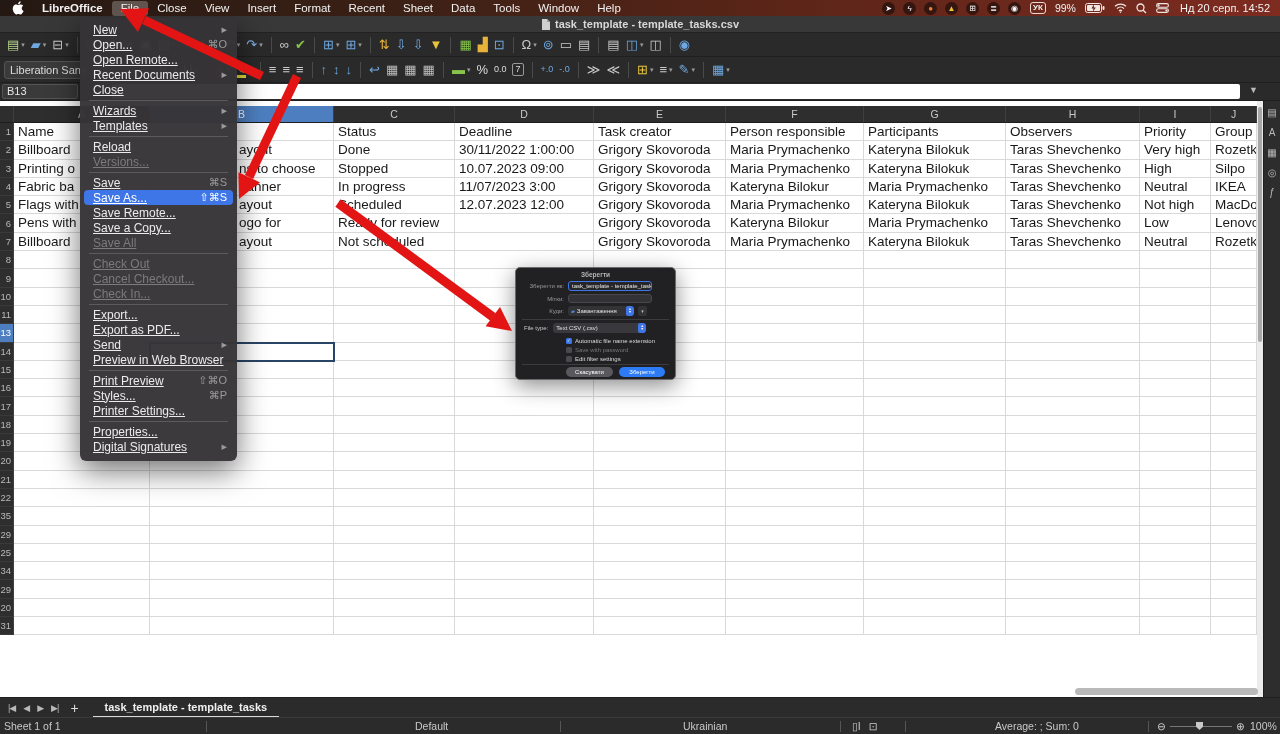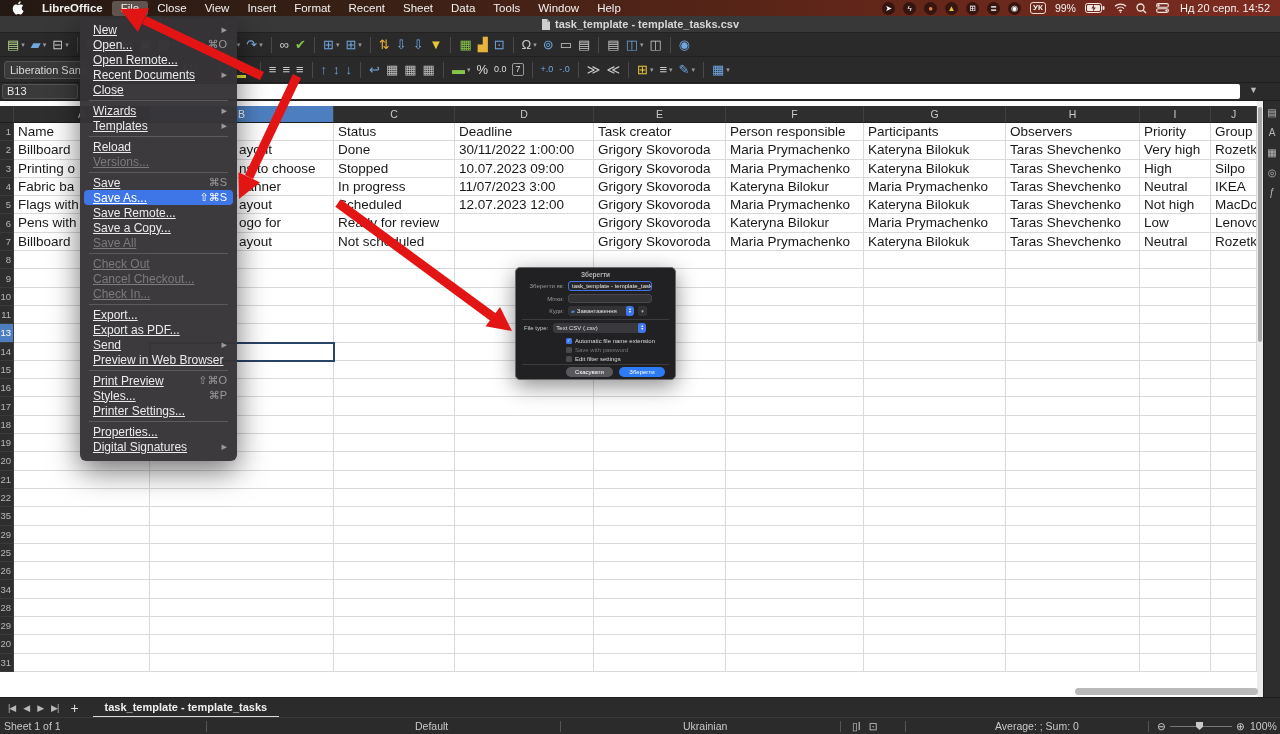--- a/index.html
+++ b/index.html
@@ -763,47 +763,21 @@
         <div class="cell" style="width: 121px;"></div>
         <div class="cell" style="width: 139px;"></div>
         <div class="cell" style="width: 132px;"></div>
         <div class="cell" style="width: 138px;"></div>
         <div class="cell" style="width: 142px;"></div>
         <div class="cell" style="width: 134px;"></div>
         <div class="cell" style="width: 71px;"></div>
         <div class="cell" style="width: 46px;"></div>
       </div>
       <div class="s-row">
-        <div class="row-h">26</div>
-        <div class="cell" style="width: 136px;"></div>
-        <div class="cell colb" style="width: 184px;"></div>
-        <div class="cell" style="width: 121px;"></div>
-        <div class="cell" style="width: 139px;"></div>
-        <div class="cell" style="width: 132px;"></div>
-        <div class="cell" style="width: 138px;"></div>
-        <div class="cell" style="width: 142px;"></div>
-        <div class="cell" style="width: 134px;"></div>
-        <div class="cell" style="width: 71px;"></div>
-        <div class="cell" style="width: 46px;"></div>
-      </div>
-      <div class="s-row">
         <div class="row-h">34</div>
-        <div class="cell" style="width: 136px;"></div>
-        <div class="cell colb" style="width: 184px;"></div>
-        <div class="cell" style="width: 121px;"></div>
-        <div class="cell" style="width: 139px;"></div>
-        <div class="cell" style="width: 132px;"></div>
-        <div class="cell" style="width: 138px;"></div>
-        <div class="cell" style="width: 142px;"></div>
-        <div class="cell" style="width: 134px;"></div>
-        <div class="cell" style="width: 71px;"></div>
-        <div class="cell" style="width: 46px;"></div>
-      </div>
-      <div class="s-row">
-        <div class="row-h">28</div>
         <div class="cell" style="width: 136px;"></div>
         <div class="cell colb" style="width: 184px;"></div>
         <div class="cell" style="width: 121px;"></div>
         <div class="cell" style="width: 139px;"></div>
         <div class="cell" style="width: 132px;"></div>
         <div class="cell" style="width: 138px;"></div>
         <div class="cell" style="width: 142px;"></div>
         <div class="cell" style="width: 134px;"></div>
         <div class="cell" style="width: 71px;"></div>
         <div class="cell" style="width: 46px;"></div>

